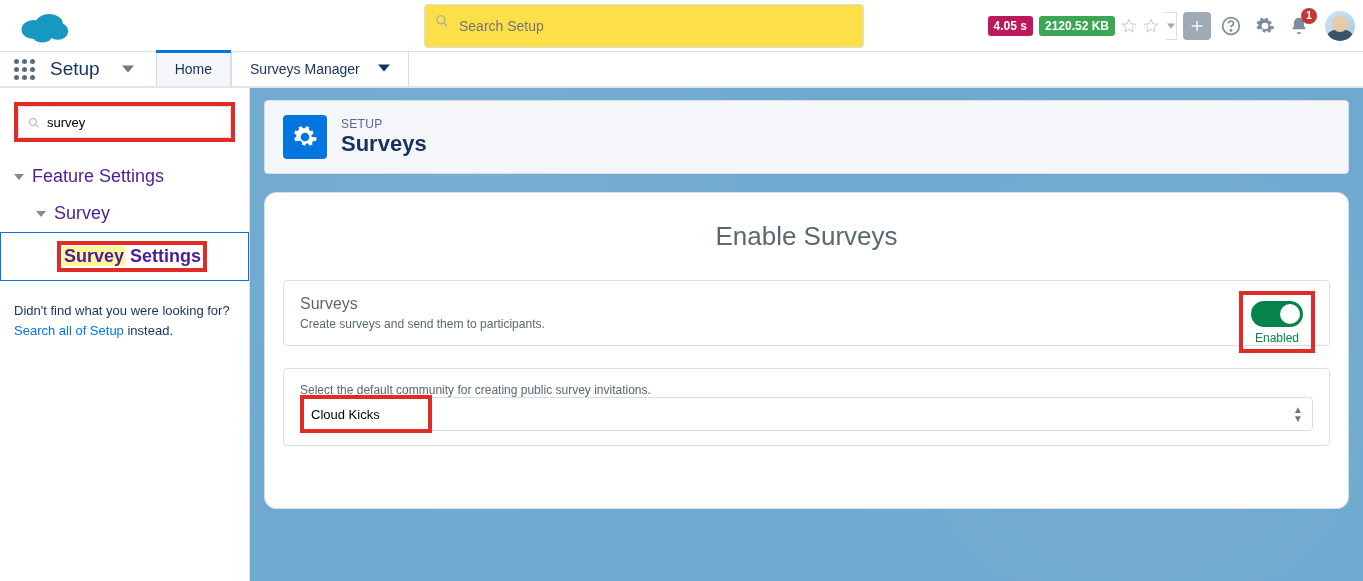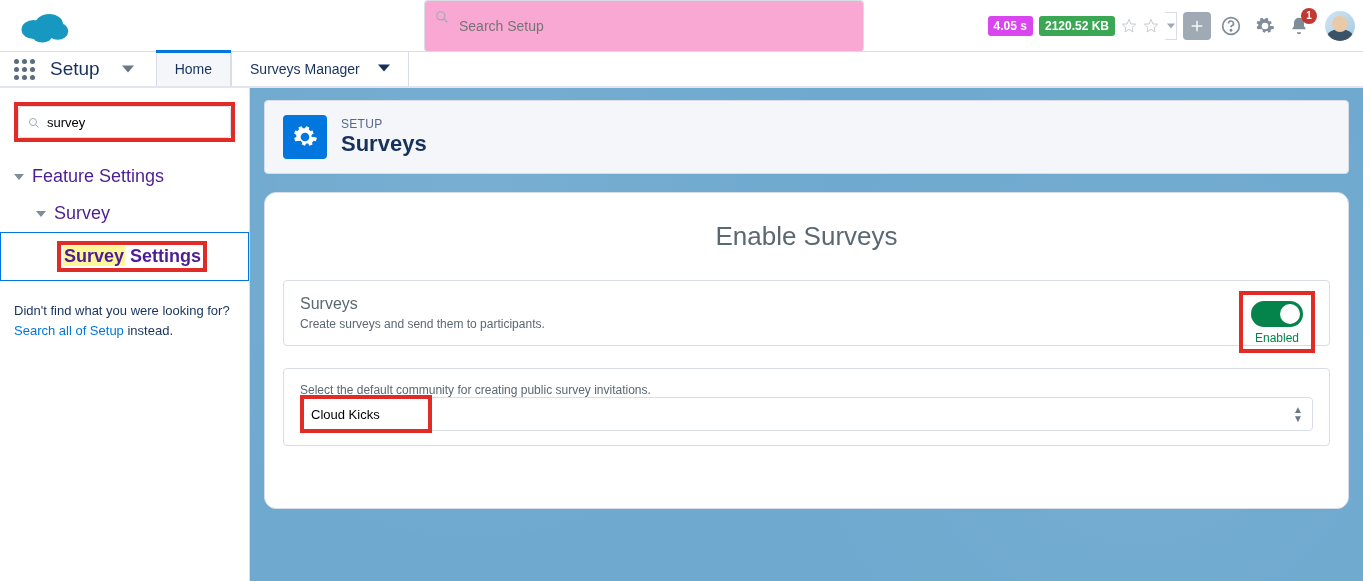--- a/index.html
+++ b/index.html
@@ -3,24 +3,24 @@
 <meta charset="utf-8">
 <style>
   * { box-sizing: border-box; margin: 0; padding: 0; }
   body { font-family: -apple-system, BlinkMacSystemFont, "Segoe UI", Arial, sans-serif; background: #fff; font-size: 13px; color: #16325c; width: 1363px; height: 581px; overflow: hidden; }
 
   
   .top-header { height: 52px; display: flex; align-items: center; border-bottom: 1px solid #d8dde6; padding: 0 8px 0 16px; }
   .cloud-logo { width: 56px; height: 38px; position: relative; margin-right: 12px; }
   .cloud-logo svg { width:100%; height:100%; }
   .global-search { flex: 0 0 440px; margin-left: 340px; position: relative; }
-  .global-search input { width: 100%; height: 52px; border: 1px solid #d8dde6; border-radius: 4px; padding: 0 12px 0 34px; font-size: 14px; color: #54698d; background:#f9a8d4; }
+  .global-search input { width: 100%; height: 44px; border: 1px solid #d8dde6; border-radius: 4px; padding: 0 12px 0 34px; font-size: 14px; color: #54698d; background:#fde047; }
   .global-search .sicon { position: absolute; left: 11px; top: 10px; color:#9faab5; }
   .top-right { margin-left: auto; display: flex; align-items: center; gap: 6px; }
-  .badge-timer { background:#d946ef; color:#fff; font-weight:700; font-size:12px; padding:3px 6px; border-radius:3px; }
+  .badge-timer { background:#be185d; color:#fff; font-weight:700; font-size:12px; padding:3px 6px; border-radius:3px; }
   .badge-size { background:#3ba755; color:#fff; font-weight:700; font-size:12px; padding:3px 6px; border-radius:3px; }
   .star-outline { width:16px; height:16px; display:inline-block; color:#c8ccd0; }
   .star-outline svg { width:100%; height:100%; }
   .dd { width:12px; height:28px; border-top:1px solid #d8dde6; border-bottom:1px solid #d8dde6; border-right:1px solid #d8dde6; display:flex; align-items:center; justify-content:center; }
   .icon-btn { width:28px; height:28px; display:flex; align-items:center; justify-content:center; color:#7f8c9a; cursor:pointer; }
   .icon-btn.plus { background:#9faab5; color:#fff; border-radius:4px; }
   .bell-wrap { position:relative; }
   .bell-badge { position:absolute; top:-4px; right:-4px; background:#c23934; color:#fff; font-size:10px; font-weight:700; border-radius:50%; width:16px; height:16px; display:flex; align-items:center; justify-content:center; }
   .avatar { width:30px; height:30px; border-radius:50%; background:linear-gradient(135deg,#d0e6f5,#a5c9e0); margin-left:6px; position:relative; overflow:hidden; }
   .avatar::after{ content:""; position:absolute; left:7px; top:5px; width:16px; height:16px; border-radius:50%; background:#e8c9a8;}

